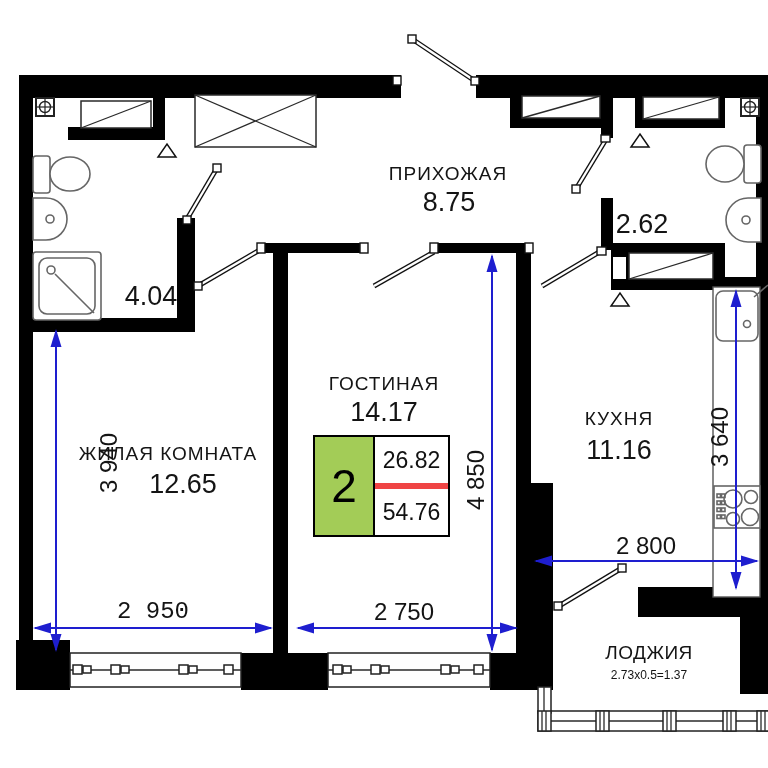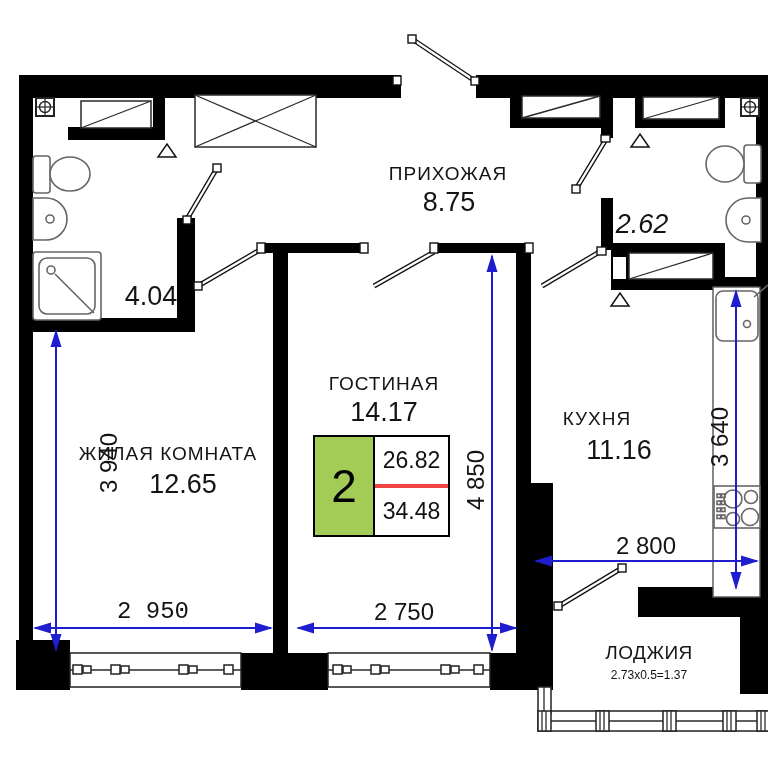--- a/index.html
+++ b/index.html
@@ -13,21 +13,21 @@
   .room-area{font-size:27px;}
   .dim-label{font-size:24px;}
   .loggia-formula{font-size:12px;}
   
   .infobox{position:absolute;left:300px;top:435px;width:137px;height:102px;background:#fff;
            border:2px solid #000;box-sizing:border-box;display:flex;}
   .infobox .green-cell{width:58px;border-right:2px solid #000;display:flex;align-items:center;
            justify-content:center;font-size:46px;color:#000;}
   .infobox .vals{flex:1;display:flex;flex-direction:column;}
   .infobox .vals .row{flex:1;display:flex;align-items:center;justify-content:center;
-           font-size:23px;border-bottom:4px solid #ef4444;}
+           font-size:23px;border-bottom:6px solid #ef4444;}
   .infobox .vals .row:last-child{border-bottom:none;}
   
   .wall{fill:#000;stroke:none;}
   .closet{fill:#fff;stroke:#2a2a2a;stroke-width:1.5;}
   .thin{stroke:#2a2a2a;stroke-width:1.3;fill:none;}
   .fix{stroke:#666;stroke-width:1.6;fill:#fff;}
   .fixline{stroke:#666;stroke-width:1.6;fill:none;}
   .win{fill:#fff;stroke:#222;stroke-width:1.5;}
   .doorline-b{stroke:#111;stroke-width:5;}
   .doorline-w{stroke:#fff;stroke-width:2.4;}
@@ -284,42 +284,42 @@
       <polygon class="dimarrow" points="723,289 717.5,307 728.5,307" style="fill: rgb(30, 30, 207);"></polygon>
       <polygon class="dimarrow" points="723,590 717.5,572 728.5,572" style="fill: rgb(30, 30, 207);"></polygon>
     </g>
   </g>
 </svg>
 
   <div class="lbl room-name" style="left:435px;top:173px;">ПРИХОЖАЯ</div>
   <div class="lbl room-area" style="left:436px;top:202px;">8.75</div>
 
   <div class="lbl room-area" style="left:138px;top:296px;">4.04</div>
-  <div class="lbl room-area" style="left:629px;top:224px;font-style:italic;">2.62</div>
+  <div class="lbl room-area" style="left:629px;top:224px;">2.62</div>
 
   <div class="lbl room-name" style="left:155px;top:453px;">ЖИЛАЯ КОМНАТА</div>
   <div class="lbl room-area" style="left:170px;top:484px;">12.65</div>
 
   <div class="lbl room-name" style="left:371px;top:383px;">ГОСТИНАЯ</div>
   <div class="lbl room-area" style="left:371px;top:412px;">14.17</div>
 
-  <div class="lbl room-name" style="left:584px;top:418px;">КУХНЯ</div>
+  <div class="lbl room-name" style="left:606px;top:418px;">КУХНЯ</div>
   <div class="lbl room-area" style="left:606px;top:450px;">11.16</div>
 
   <div class="lbl room-name" style="left:636px;top:652px;letter-spacing:0.5px;text-align:center;">ЛОДЖИЯ</div>
   <div class="lbl loggia-formula" style="left:636px;top:675px;">2.73x0.5=1.37</div>
 
   <div class="lbl dim-label rot" style="left:96px;top:463px;">3 940</div>
   <div class="lbl dim-label" style="left:140px;top:612px;font-family:Liberation Mono, monospace;">2 950</div>
   <div class="lbl dim-label" style="left:391px;top:612px;">2 750</div>
   <div class="lbl dim-label rot" style="left:463px;top:480px;">4 850</div>
   <div class="lbl dim-label" style="left:633px;top:546px;">2 800</div>
   <div class="lbl dim-label rot" style="left:707px;top:437px;">3 640</div>
 
   <div class="infobox">
     <div class="green-cell" style="background: rgb(163, 204, 87);">2</div>
     <div class="vals">
       <div class="row">26.82</div>
-      <div class="row">34.48</div>
+      <div class="row">54.76</div>
     </div>
   </div>
 
 </div>
 
 </body></html>

